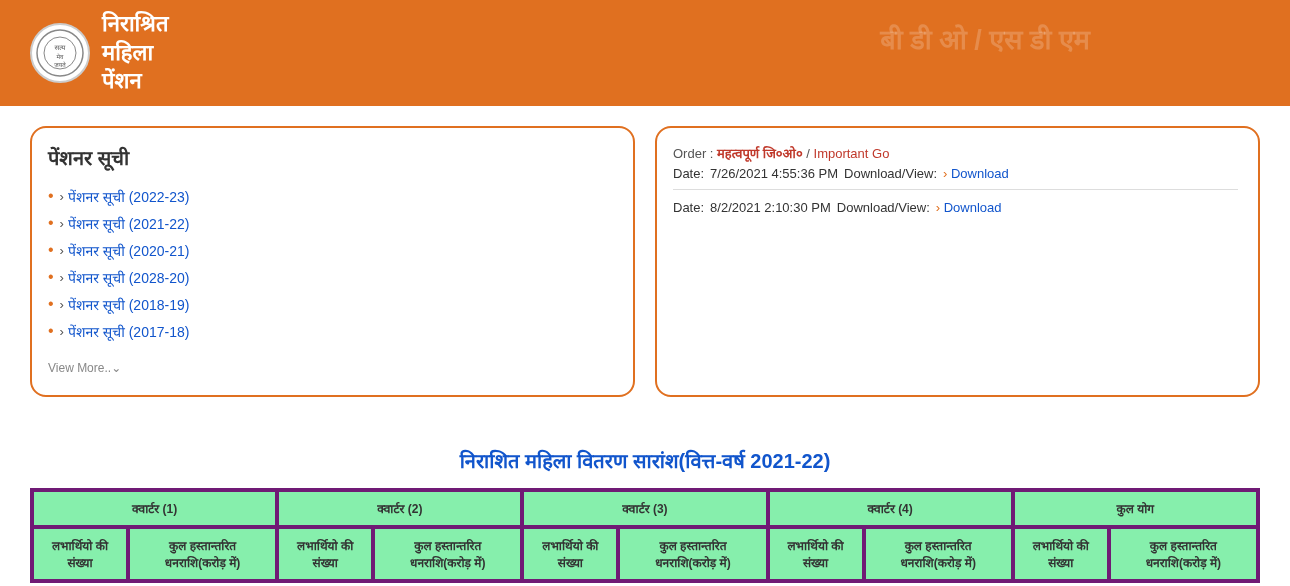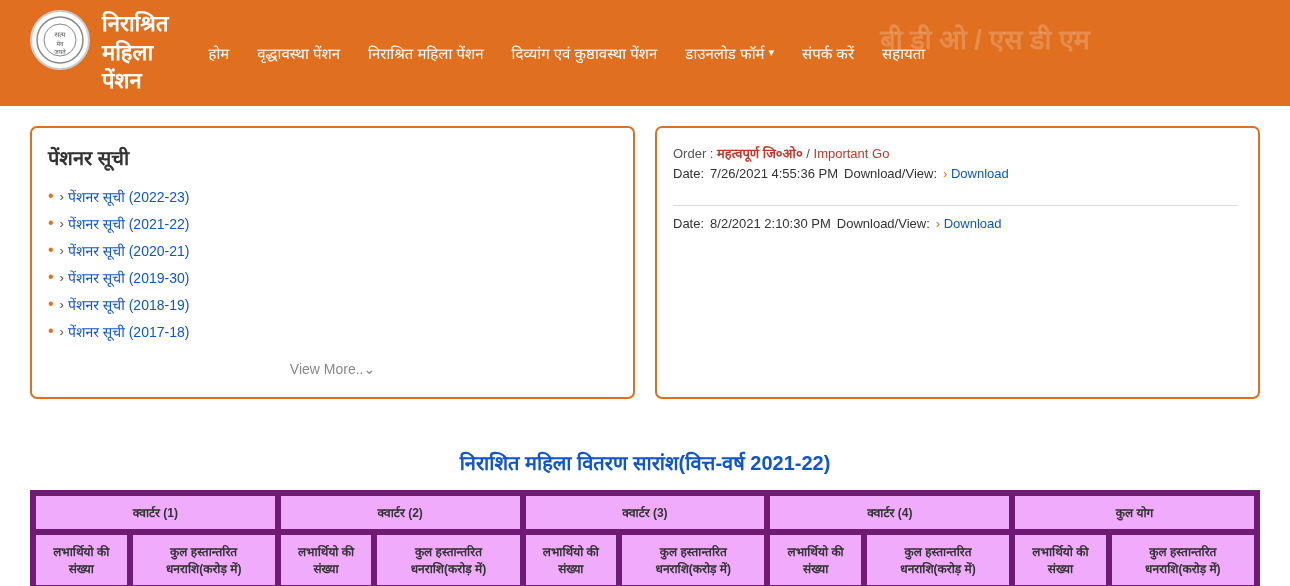--- a/index.html
+++ b/index.html
@@ -9,20 +9,21 @@
     .header {
       background: #e07020;
       display: flex;
       align-items: center;
       padding: 10px 30px;
       min-height: 100px;
       position: relative;
     }
     .header-logo {
       display: flex;
+      align-items: center;
       gap: 12px;
       margin-right: 40px;
     }
     .logo-circle {
       width: 60px;
       height: 60px;
       background: white;
       border-radius: 50%;
       display: flex;
       align-items: center;
@@ -83,21 +84,21 @@
     
     .two-col {
       display: flex;
       gap: 20px;
       margin-bottom: 20px;
     }
 
     
     .box {
       border: 2px solid #e07020;
-      border-radius: 7px;
+      border-radius: 16px;
       padding: 16px;
       background: white;
     }
     .box-left {
       flex: 1;
       min-width: 380px;
     }
     .box-right {
       flex: 1;
     }
@@ -128,38 +129,38 @@
       font-size: 13px;
     }
     .pensioner-list li a {
       color: #1155cc;
       text-decoration: none;
       font-size: 14px;
     }
     .view-more {
       display: flex;
       align-items: center;
-      justify-content: center;
+      justify-content: flex-start;
       margin-top: 12px;
       color: #888;
-      font-size: 14px;
+      font-size: 12px;
       cursor: pointer;
       padding: 4px 0;
     }
     .view-more-text { color: #888; }
 
     
     .shasnadesh-inner {
       height: 220px;
       overflow-y: auto;
       padding-right: 4px;
     }
     .order-block {
       border-bottom: 1px solid #ddd;
-      padding-bottom: 24px;
+      padding-bottom: 8px;
       margin-bottom: 10px;
     }
     .order-block:last-child { border-bottom: none; }
     .order-label {
       color: #555;
       font-size: 13px;
       margin-bottom: 4px;
     }
     .order-label span.order-key {
       color: #555;
@@ -205,24 +206,24 @@
       font-weight: bold;
       color: #1155cc;
       margin-bottom: 14px;
     }
     .summary-table {
       width: 100%;
       border-collapse: collapse;
       font-size: 12px;
     }
     .summary-table th {
-      background: #f0abfc;
+      background: #86efac;
       color: #333;
       padding: 8px 8px;
-      border: 6px solid #701a75;
+      border: 4px solid #701a75;
       text-align: center;
       font-weight: bold;
     }
     .quarter-header {
       background: #f0a020;
       text-align: center;
       font-weight: bold;
     }
 
     
@@ -240,32 +241,20 @@
       <svg width="50" height="50" viewBox="0 0 50 50">
         <circle cx="25" cy="25" r="23" fill="none" stroke="#888" stroke-width="1.5"></circle>
         <circle cx="25" cy="25" r="16" fill="none" stroke="#888" stroke-width="1"></circle>
         <text x="25" y="22" text-anchor="middle" font-size="7" fill="#555">सत्य</text>
         <text x="25" y="31" text-anchor="middle" font-size="6" fill="#555">मेव</text>
         <text x="25" y="39" text-anchor="middle" font-size="6" fill="#555">जयते</text>
       </svg>
     </div>
     <div class="logo-text">निराश्रित<br>महिला<br>पेंशन</div>
   </div>
-  <nav class="nav">
-    <a class="nav-item">होम</a>
-    <a class="nav-item">वृद्धावस्था पेंशन</a>
-    <a class="nav-item">निराश्रित महिला पेंशन</a>
-    <a class="nav-item">दिव्यांग एवं कुष्ठावस्था पेंशन</a>
-    <div class="nav-dropdown">
-      <span>डाउनलोड फॉर्म</span>
-      <span class="chevron">▾</span>
-    </div>
-    <a class="nav-item">संपर्क करें</a>
-    <a class="nav-item">सहायता</a>
-  </nav>
 </div>
 
 <div class="main">
   <div class="two-col">
 
     <div class="box box-left">
       <div class="box-title">पेंशनर सूची</div>
       <ul class="pensioner-list">
         <li>
           <span class="arrow">›</span>
@@ -274,21 +263,21 @@
         <li>
           <span class="arrow">›</span>
           <a>पेंशनर सूची (2021-22)</a>
         </li>
         <li>
           <span class="arrow">›</span>
           <a>पेंशनर सूची (2020-21)</a>
         </li>
         <li>
           <span class="arrow">›</span>
-          <a>पेंशनर सूची (2019-30)</a>
+          <a>पेंशनर सूची (2028-20)</a>
         </li>
         <li>
           <span class="arrow">›</span>
           <a>पेंशनर सूची (2018-19)</a>
         </li>
         <li>
           <span class="arrow">›</span>
           <a>पेंशनर सूची (2017-18)</a>
         </li>
       </ul>

